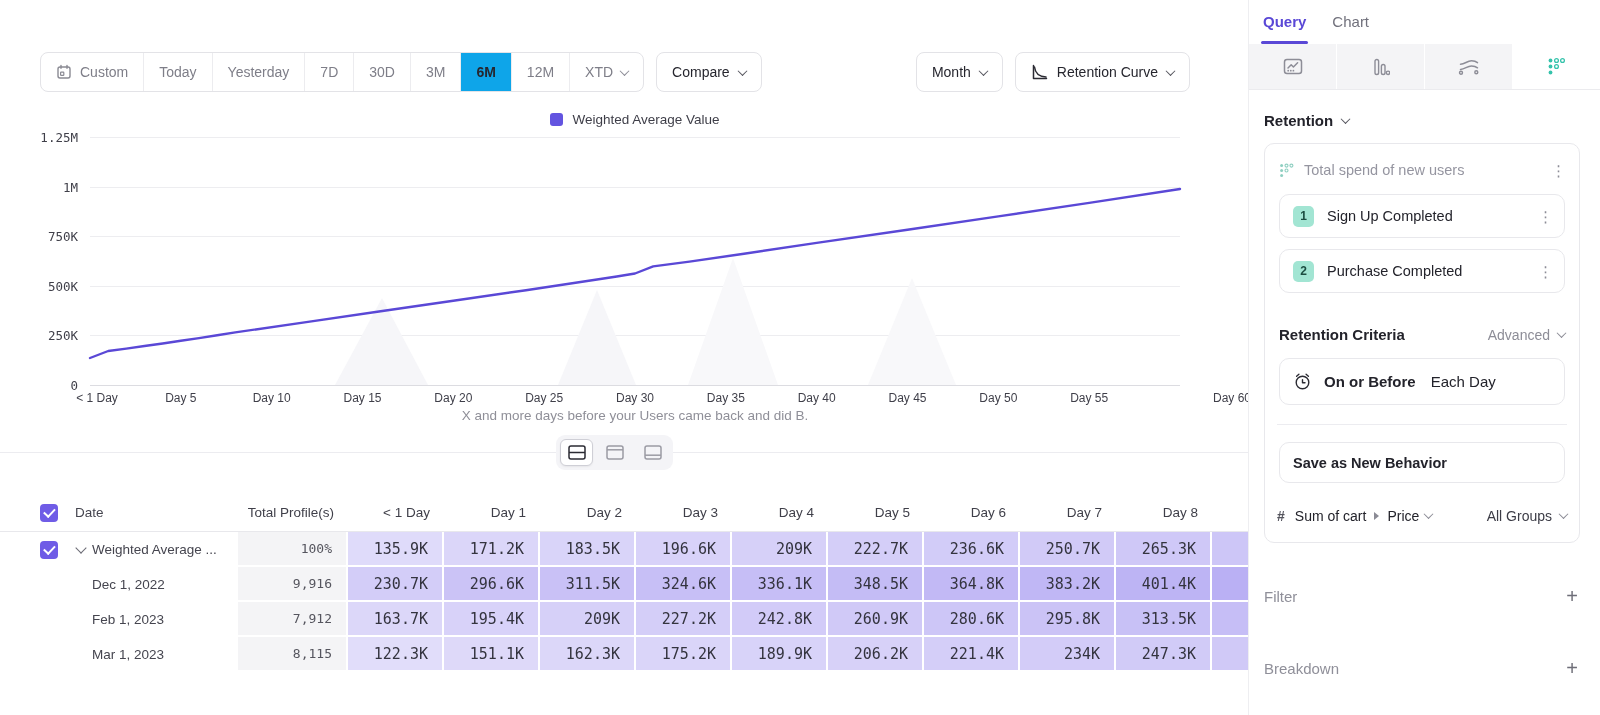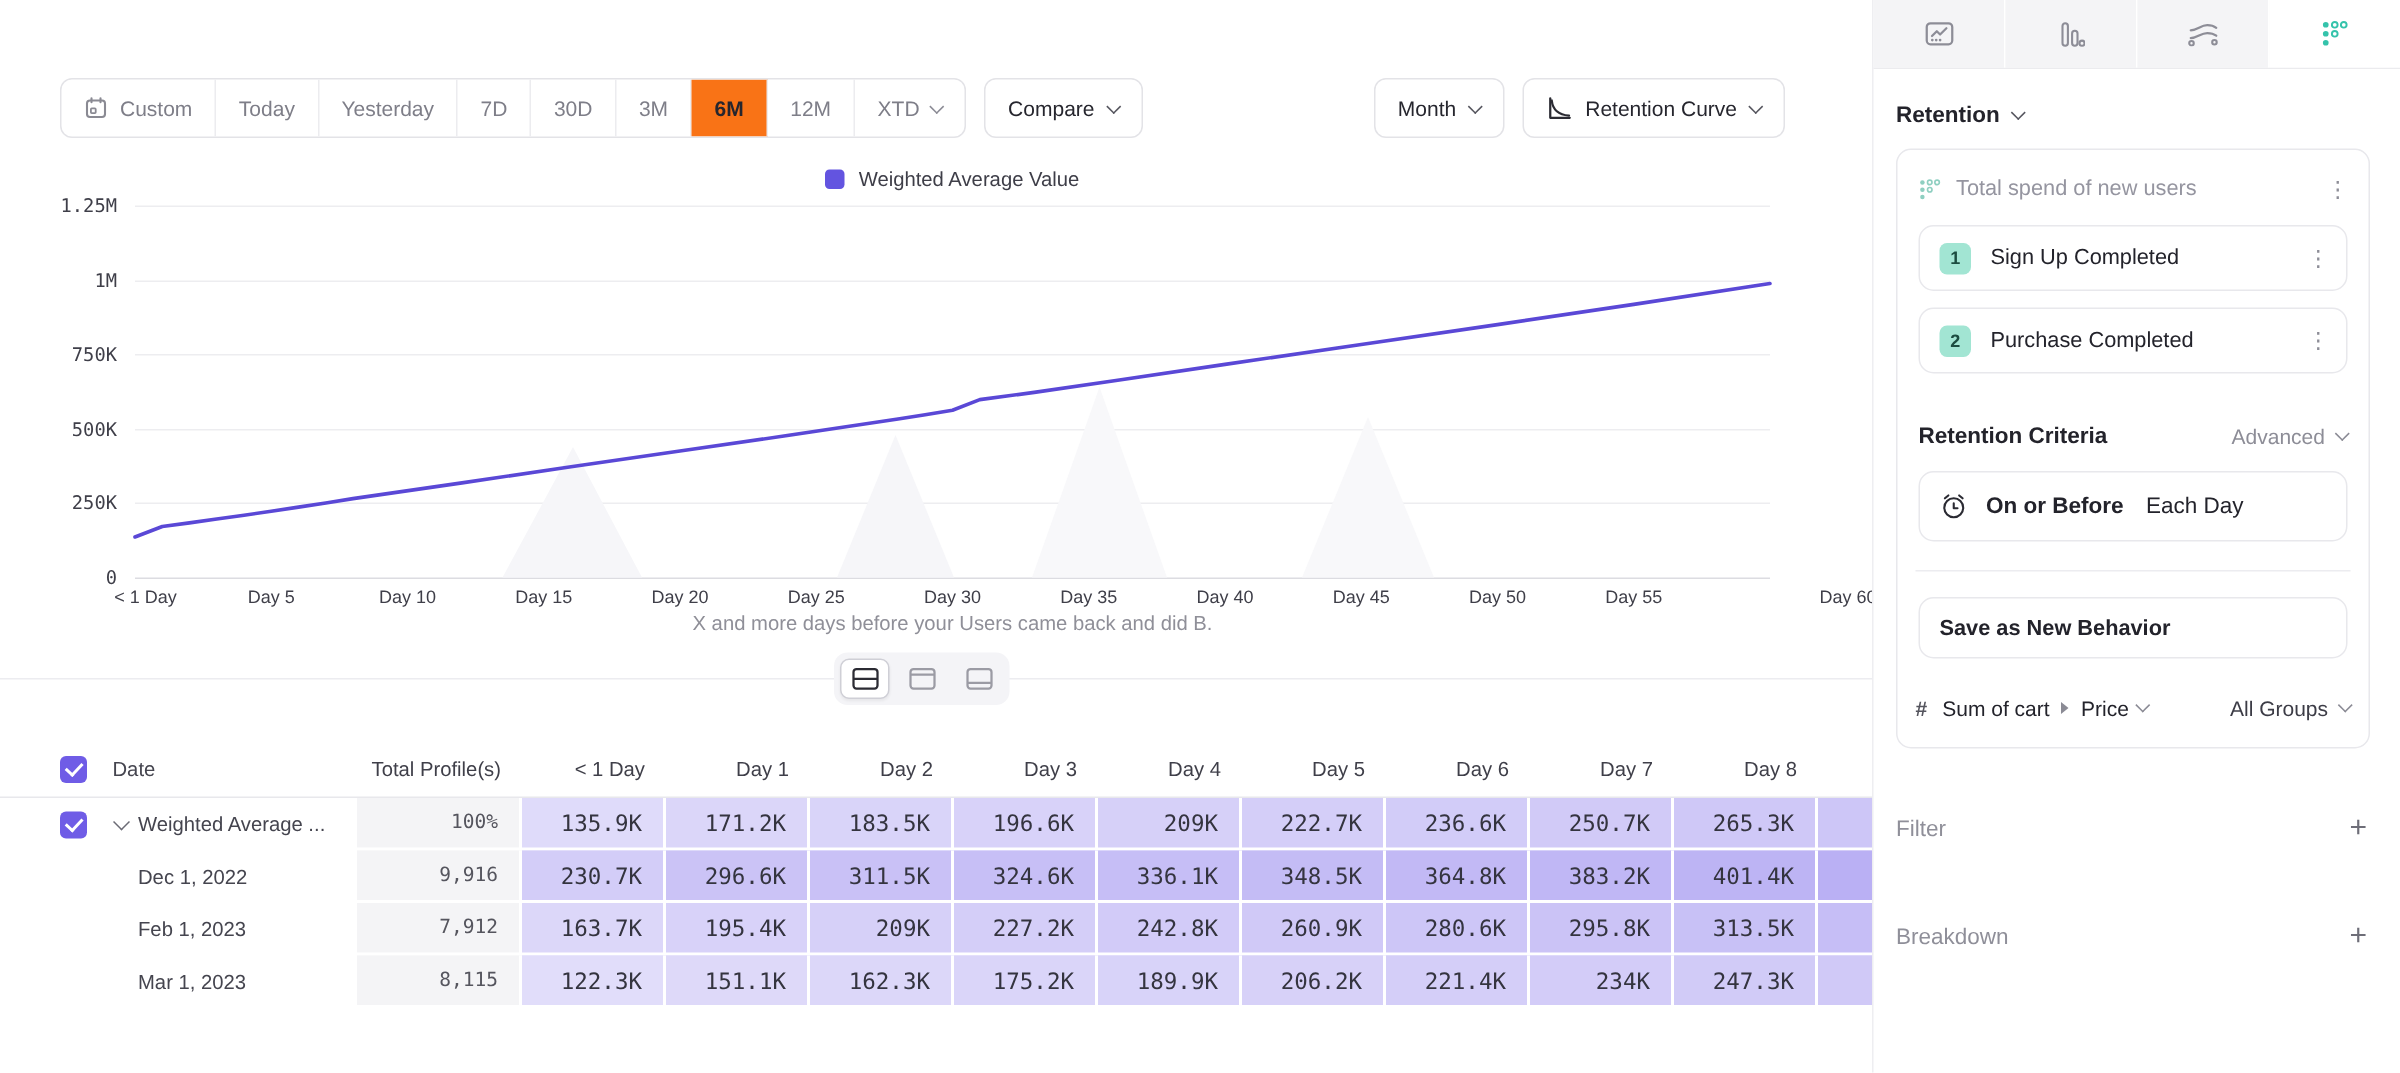--- a/index.html
+++ b/index.html
@@ -10,21 +10,21 @@
   
   #main { position:absolute; left:0; top:0; width:1248px; height:715px; background:#fff; }
 
   
   #toolbar { position:absolute; left:40px; right:58px; top:52px; height:40px; display:flex; justify-content:space-between; align-items:center; }
   .tb-left { display:flex; gap:12px; }
   .tb-right { display:flex; gap:12px; }
   .seg-group { display:flex; border:1px solid #e3e3e7; border-radius:8px; overflow:hidden; background:#fff; height:40px; }
   .seg-btn { display:flex; align-items:center; gap:8px; padding:0 15px; font-size:14px; color:#7e7e88; border-right:1px solid #ececef; cursor:pointer; white-space:nowrap; }
   .seg-btn:last-child { border-right:none; }
-  .seg-btn.active { background:#f97316; color:#26262e; font-weight:bold; }
+  .seg-btn.active { background:#0ea5e9; color:#26262e; font-weight:bold; }
   .btn { display:flex; align-items:center; gap:9px; padding:0 15px; height:40px; font-size:14px; color:#26262e; border:1px solid #e3e3e7; border-radius:8px; background:#fff; cursor:pointer; white-space:nowrap; }
   .chev { display:inline-block; width:7px; height:7px; border-right:1.6px solid #8b8b95; border-bottom:1.6px solid #8b8b95; transform:rotate(45deg) translate(-1px,-1px); }
   .chev.dark { border-color:#55555e; }
   .caret-r { display:inline-block; width:0; height:0; border-left:5px solid #8b8b95; border-top:4px solid transparent; border-bottom:4px solid transparent; margin:0 2px; }
 
   
   #legend { position:absolute; left:90px; width:1090px; top:112px; display:flex; justify-content:center; align-items:center; gap:9px; font-size:13.5px; color:#3e3e48; }
   .legend-swatch { width:13px; height:13px; border-radius:3px; }
 
   
@@ -309,20 +309,24 @@
           <div class="c-day mono" style="background: rgba(116, 96, 232, 0.306);">221.4K</div>
           <div class="c-day mono" style="background: rgba(116, 96, 232, 0.318);">234K</div>
           <div class="c-day mono" style="background: rgba(116, 96, 232, 0.33);">247.3K</div>
           <div class="c-sliver" style="background: rgba(116, 96, 232, 0.34);"></div>
         </div>
       </div>
   </div>
 </div>
 
 <div id="sidebar">
+  <div id="sb-tabs">
+      <div class="sb-tab active">Query</div>
+      <div class="sb-tab">Chart</div>
+    </div>
 
   <div id="view-tabs">
     <div class="view-tab">
       <span style="display:flex;">
         <svg width="20" height="18" viewBox="0 0 20 18" fill="none">
             <rect x="1.5" y="1.5" width="17" height="14" rx="2.5" stroke="#8d8d97" stroke-width="1.5"></rect>
             <polyline points="5,10 8.2,6.8 10.4,9 14.6,4.8" stroke="#8d8d97" stroke-width="1.5" fill="none" stroke-linecap="round" stroke-linejoin="round"></polyline>
             <circle cx="5.2" cy="12.7" r="0.9" fill="#8d8d97"></circle>
             <circle cx="7.8" cy="12.7" r="0.9" fill="#8d8d97"></circle>
             <circle cx="10.4" cy="12.7" r="0.9" fill="#8d8d97"></circle>

